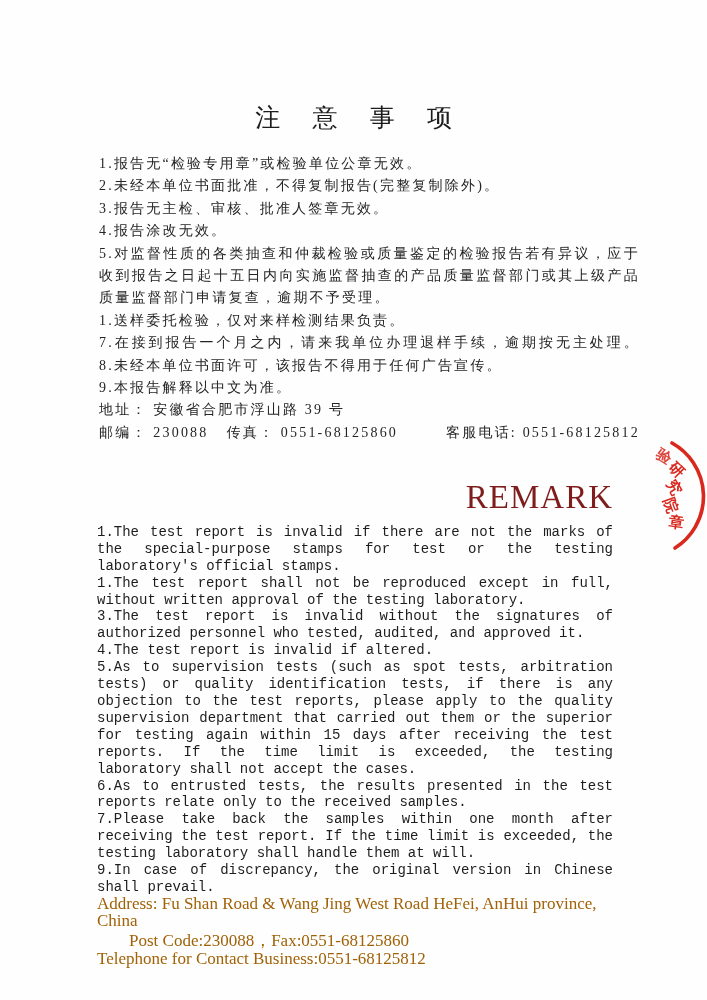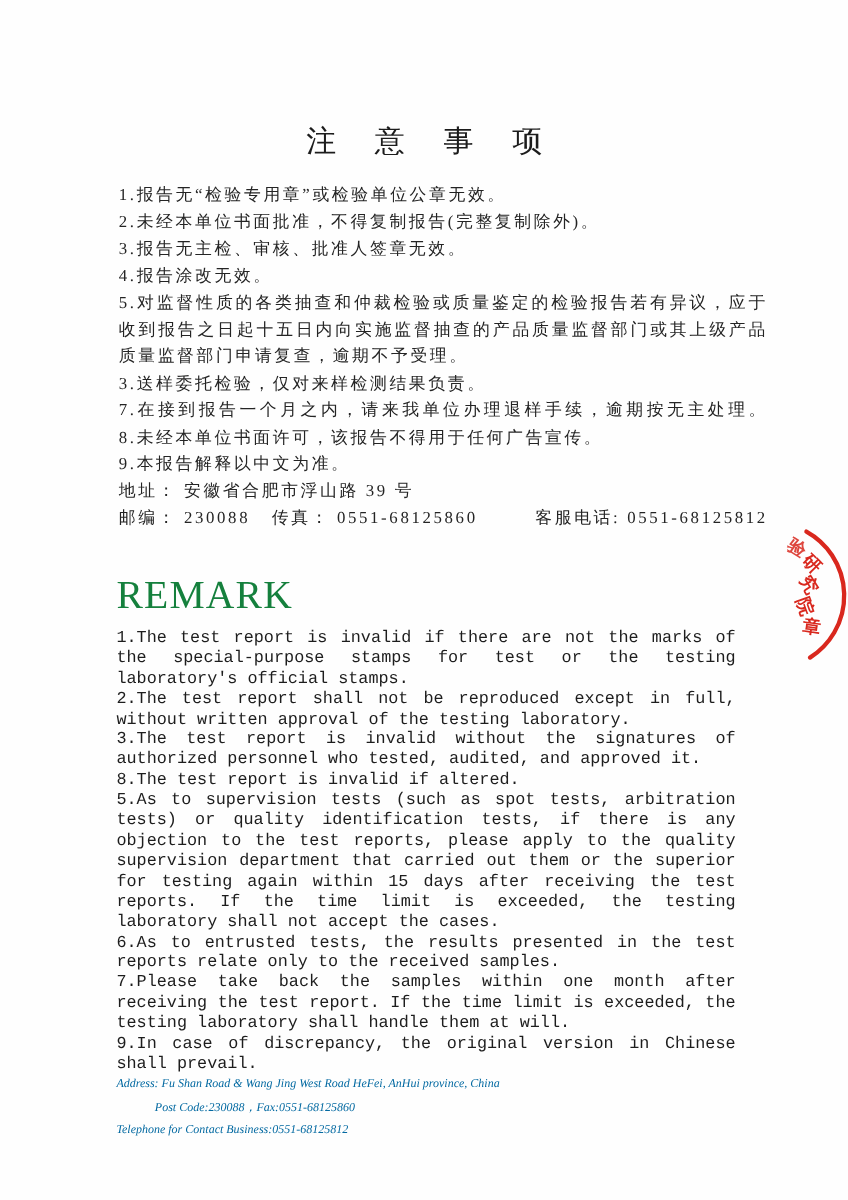--- a/index.html
+++ b/index.html
@@ -48,41 +48,40 @@
 
   
   .remark-section {
     position: absolute;
     left: 97px;
     top: 479px;
     width: 516px;
   }
   .remark-title {
     margin: 0 0 7px 0;
-    text-align: left;
+    text-align: right;
     font-size: 33px;
     font-weight: normal;
     letter-spacing: 1px;
-    color: #15803d;
+    color: #7f1d1d;
     line-height: 1.15;
   }
   .en-item {
     margin: 0;
     font-size: 14px;
     line-height: 16.9px;
     text-align: justify;
     color: #1d1d1d;
     font-family: Liberation Mono, monospace;
   }
   .en-line {
     margin: 0;
-    font-size: 10px;
+    font-size: 17px;
     line-height: 16.9px;
-    color: #0369a1;
-    font-style: italic;
+    color: #a16207;
   }
   .en-line.spaced { line-height: 21px; margin-left: 32px; }
 
   
   .stamp {
     position: absolute;
     right: 0;
     top: 428px;
     width: 56px;
     height: 132px;
@@ -102,38 +101,38 @@
 <div class="page">
 
   <div class="cn-title">注 意 事 项</div>
 
   <div class="cn-body">
     <p class="cn-item">1.报告无“检验专用章”或检验单位公章无效。</p>
     <p class="cn-item">2.未经本单位书面批准，不得复制报告(完整复制除外)。</p>
     <p class="cn-item">3.报告无主检、审核、批准人签章无效。</p>
     <p class="cn-item">4.报告涂改无效。</p>
     <p class="cn-item">5.对监督性质的各类抽查和仲裁检验或质量鉴定的检验报告若有异议，应于收到报告之日起十五日内向实施监督抽查的产品质量监督部门或其上级产品质量监督部门申请复查，逾期不予受理。</p>
-    <p class="cn-item">3.送样委托检验，仅对来样检测结果负责。</p>
+    <p class="cn-item">1.送样委托检验，仅对来样检测结果负责。</p>
     <p class="cn-item stretch">7.在接到报告一个月之内，请来我单位办理退样手续，逾期按无主处理。</p>
     <p class="cn-item">8.未经本单位书面许可，该报告不得用于任何广告宣传。</p>
     <p class="cn-item">9.本报告解释以中文为准。</p>
     <p class="cn-contact">地址： 安徽省合肥市浮山路 39 号</p>
     <div class="cn-contact cn-contact-row">
       <span class="postcode">邮编： 230088</span>
       <span class="fax">传真： 0551-68125860</span>
       <span class="phone">客服电话: 0551-68125812</span>
     </div>
   </div>
 
   <div class="remark-section">
     <h1 class="remark-title">REMARK</h1>
     <p class="en-item">1.The test report is invalid if there are not the marks of the special-purpose stamps for test or the testing  laboratory's  official  stamps.</p>
-    <p class="en-item">2.The test report shall not be reproduced except in full, without written approval of the  testing  laboratory.</p>
+    <p class="en-item">1.The test report shall not be reproduced except in full, without written approval of the  testing  laboratory.</p>
     <p class="en-item">3.The test report is invalid without the signatures of authorized personnel who tested, audited,  and approved  it.</p>
-    <p class="en-item">8.The  test report  is  invalid   if altered.</p>
+    <p class="en-item">4.The  test report  is  invalid   if altered.</p>
     <p class="en-item">5.As to supervision tests (such as spot tests, arbitration tests) or quality identification tests, if there is any objection to the test reports, please apply to the quality supervision department that carried out them or the superior for testing again within 15 days after receiving the test reports. If the time limit is exceeded, the testing laboratory  shall  not accept  the  cases.</p>
     <p class="en-item">6.As to entrusted tests, the results presented in the test reports relate only to the received  samples.</p>
     <p class="en-item">7.Please take back the samples within one month after receiving the test report. If the time  limit  is exceeded,  the testing  laboratory  shall  handle  them at will.</p>
     <p class="en-item">9.In case of discrepancy,  the original  version  in Chinese  shall  prevail.</p>
     <p class="en-line">Address: Fu Shan Road &amp; Wang Jing West Road HeFei, AnHui province, China</p>
     <p class="en-line spaced">Post Code:230088，Fax:0551-68125860</p>
     <p class="en-line">Telephone  for Contact Business:0551-68125812</p>
   </div>
 
   <div class="stamp">

